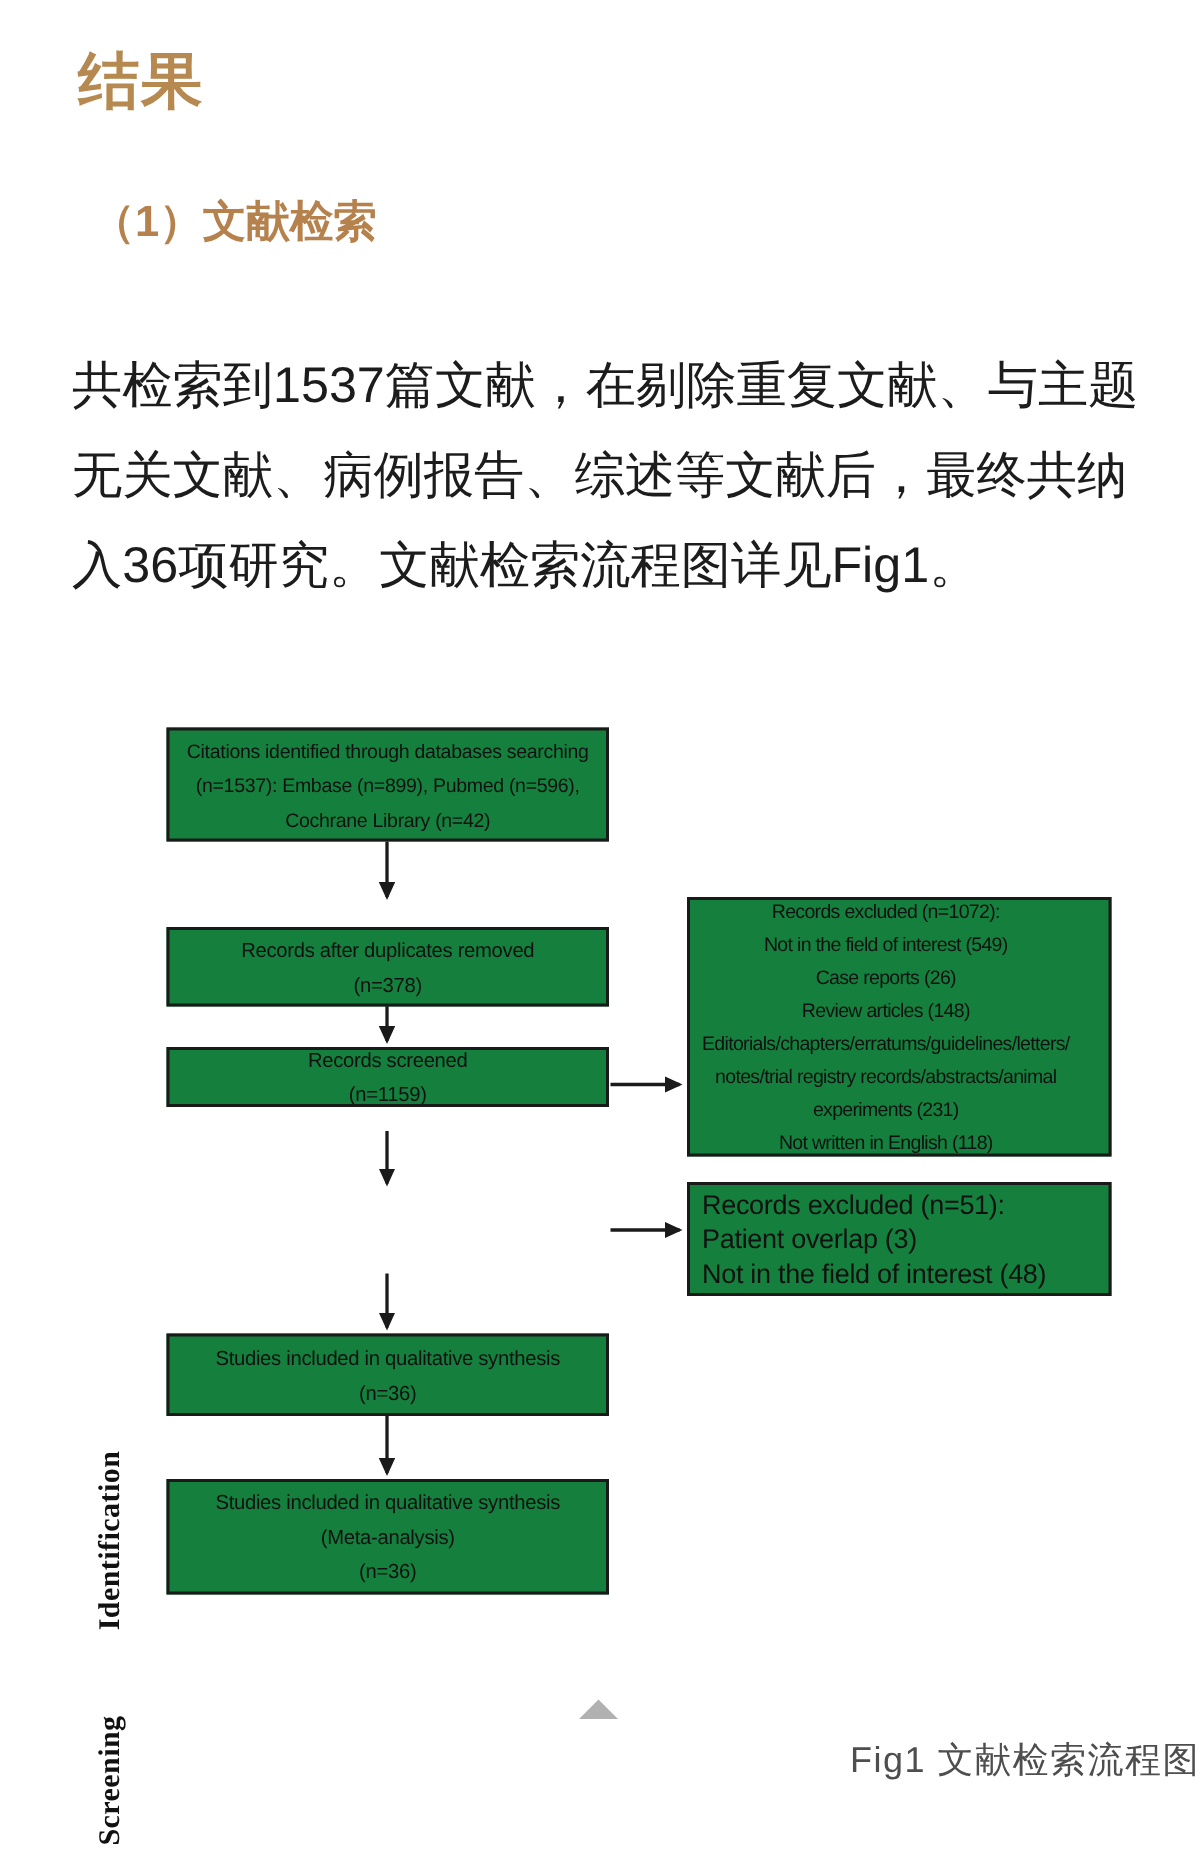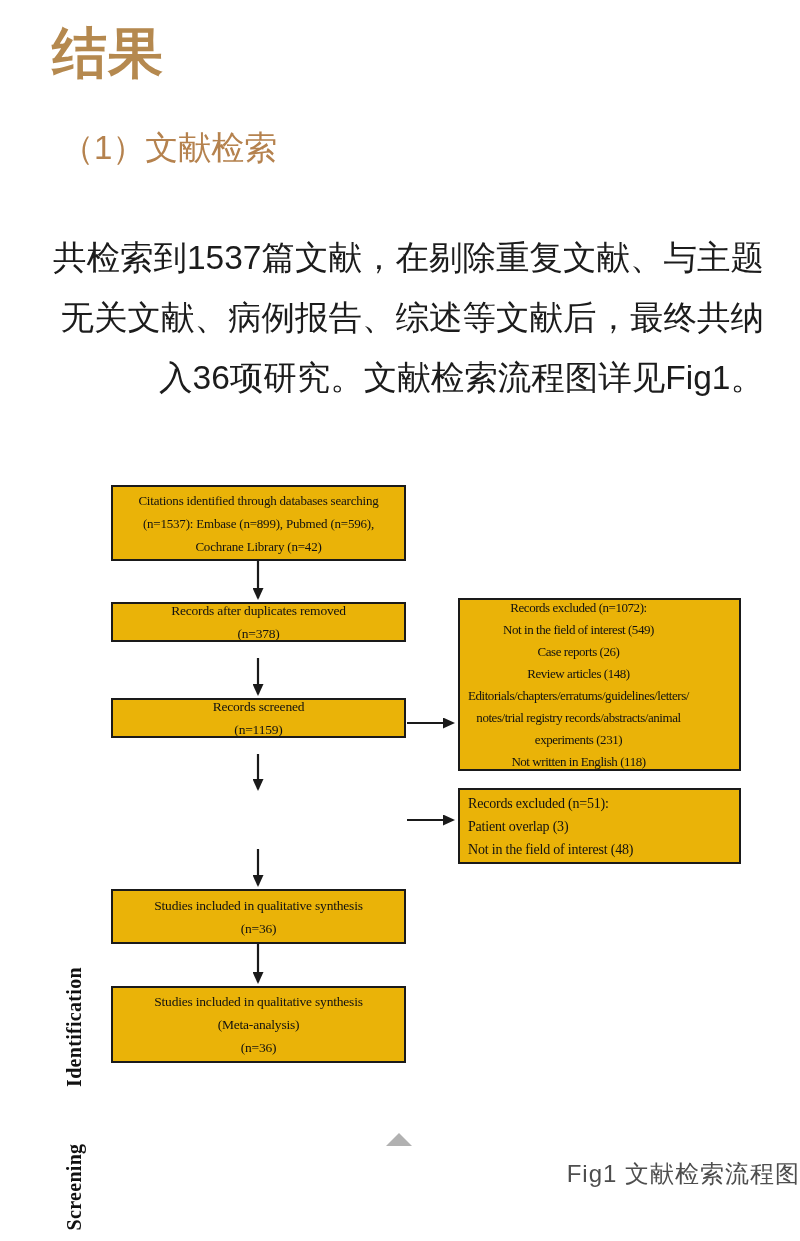--- a/index.html
+++ b/index.html
@@ -8,59 +8,59 @@
     width: 800px; height: 1241px;
     overflow: hidden;
     font-family: "Liberation Sans", sans-serif;
   }
   .abs { position: absolute; }
 
   
   .page-heading {
     left: 52px; top: 30px;
     font-family: "Liberation Serif", "DejaVu Serif", serif;
-    font-weight: bold; font-size: 55px; line-height: 48px;
+    font-weight: bold; font-size: 41px; line-height: 48px;
     color: #b5894f; letter-spacing: 1px;
   }
   .section-heading {
     left: 61px; top: 126px;
-    font-weight: normal; font-size: 33px; line-height: 44px;
+    font-weight: bold; font-size: 29px; line-height: 44px;
     color: #b5824e;
   }
   .body-paragraph {
     left: 48px; top: 228px; width: 716px;
     font-size: 33.5px; line-height: 60px;
-    color: #1c1c1c; text-align: right;
+    color: #1c1c1c; text-align: left;
     word-break: break-all;
   }
 
   
   .figure { left: 0; top: 470px; width: 800px; height: 610px; }
   .figure svg.arrows { position: absolute; left: 0; top: 0; z-index: 0; }
 
   .flow-box {
     position: absolute; z-index: 1; box-sizing: border-box;
-    background: #eab308; border: 2px solid #1a1a1a;
+    background: #15803d; border: 2px solid #1a1a1a;
     display: flex; align-items: center; justify-content: center;
-    font-family: Liberation Serif, serif;
+    font-family: Liberation Sans, sans-serif;
     color: #111111; font-size: 13.5px; line-height: 23px;
     letter-spacing: -0.2px; text-align: center;
     white-space: pre; overflow: hidden;
   }
   .main-col { left: 111px; width: 295px; }
   .box-identified   { top: 15px;  height: 76px; font-size: 13px; }
-  .box-duplicates   { top: 132px; height: 40px; }
+  .box-duplicates   { top: 148px; height: 53px; }
   .box-screened     { top: 228px; height: 40px; }
   .box-fulltext     { top: 323px; height: 56px; }
   .box-qualitative  { top: 419px; height: 55px; }
   .box-meta         { top: 516px; height: 77px; }
 
   .excl-col { left: 458px; width: 283px; justify-content: flex-start; text-align: left; padding-left: 8px; }
   .box-excl-screening  { top: 128px; height: 173px; font-size: 13px; line-height: 22px; letter-spacing: -0.45px; text-align: center; }
-  .box-excl-fulltext   { top: 318px; height: 76px;  font-size: 14px; }
+  .box-excl-fulltext   { top: 318px; height: 76px;  font-size: 18px; }
 
   .stage-label {
     position: absolute; z-index: 1;
     transform: translate(-50%, -50%) rotate(-90deg);
     font-family: "Liberation Serif", "DejaVu Serif", serif;
     font-weight: bold; font-size: 20px; color: #111111;
     white-space: nowrap; letter-spacing: 0.3px;
   }
   .stage-identification { left: 74px; top: 557px; }
   .stage-screening      { left: 74px; top: 717px; }

